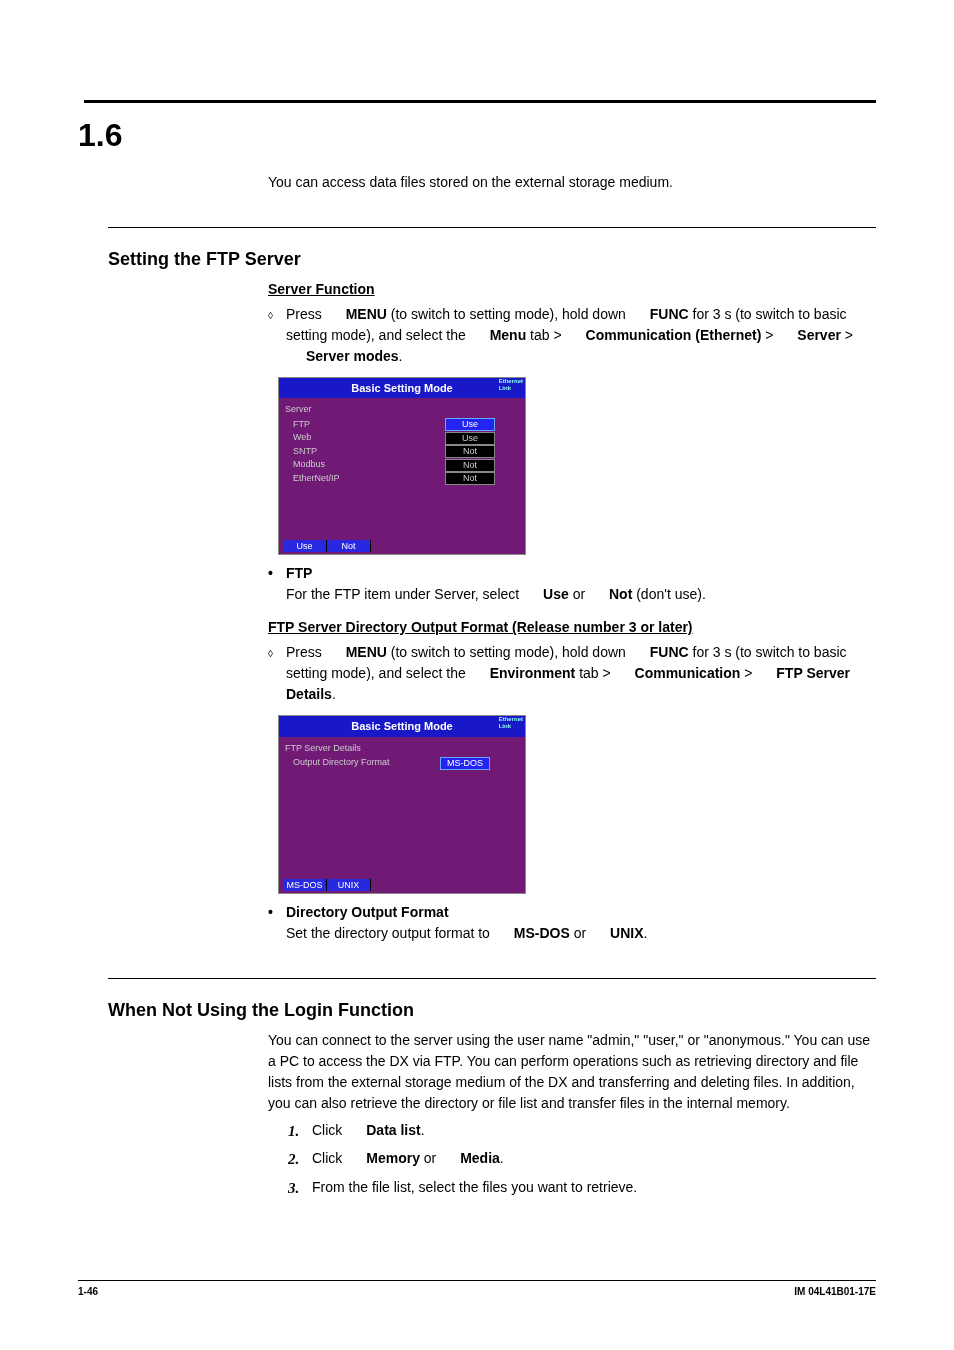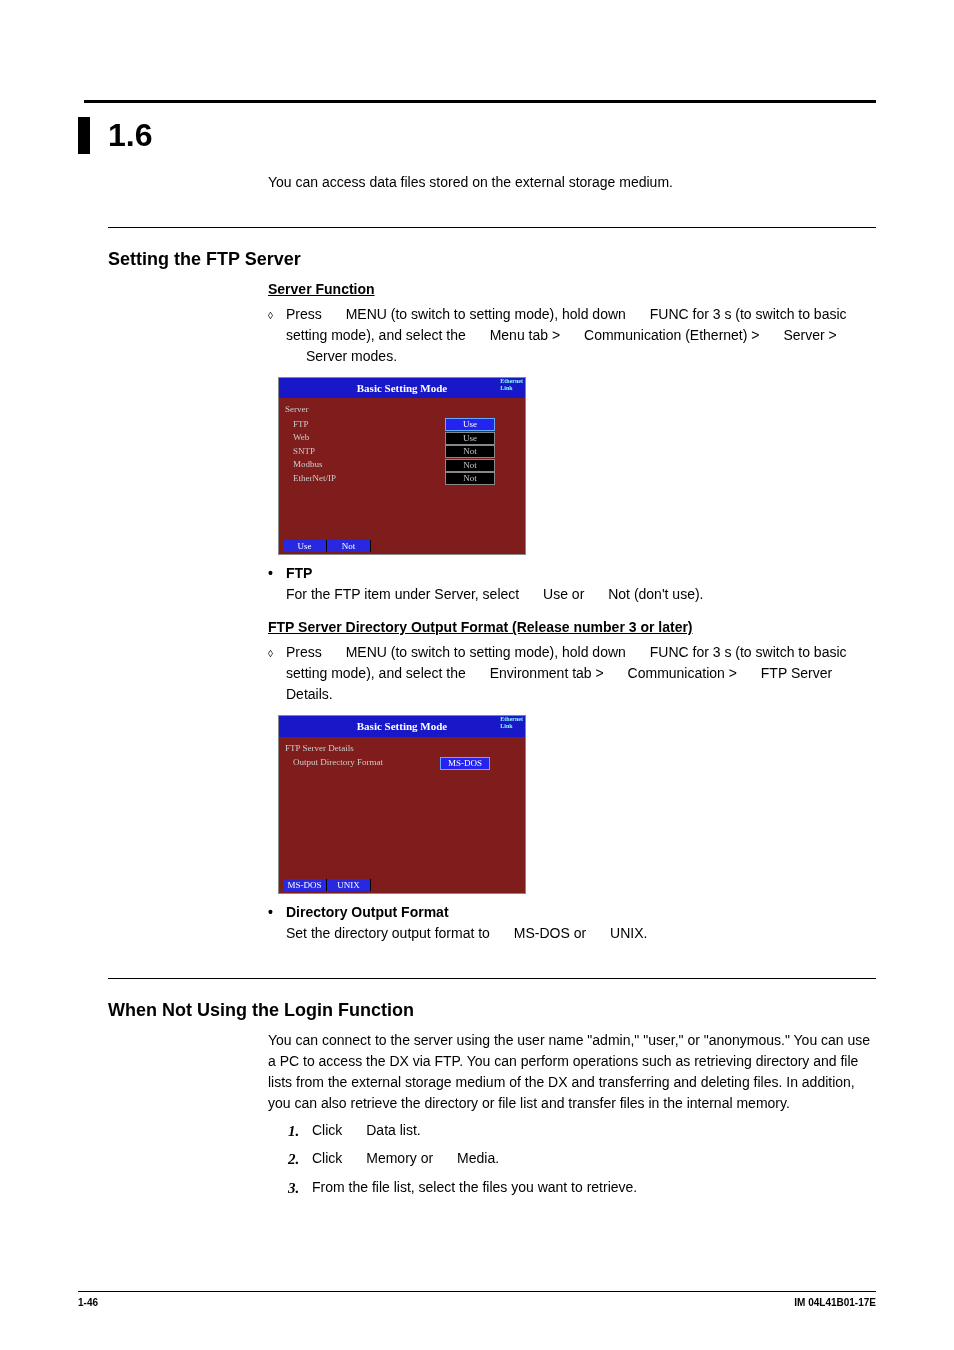--- a/index.html
+++ b/index.html
@@ -8,21 +8,21 @@
     background: #fff;
     color: #000;
     width: 954px;
     height: 1350px;
     padding: 100px 78px 40px 78px;
     position: relative;
     font-size: 14px;
     line-height: 1.5;
   }
   .rule-top { border-top: 3px solid #000; margin-left: 6px; margin-bottom: 14px; }
-  .title-row { display: flex; align-items: flex-start; }
+  .title-row { display: flex; align-items: flex-start; flex-direction: column; }
   .title-bar {
     width: 12px; min-width:12px; background:#000; margin-right: 18px;
     align-self: stretch;
   }
   .sec-num {
     font-family: Arial, Helvetica, sans-serif;
     font-weight: bold;
     font-size: 32px;
     margin-right: 30px;
     line-height:1.15;
@@ -59,24 +59,24 @@
   .ol-row { display:flex; margin-left:210px; margin-top:6px; }
   .ol-num { width:24px; font-style:italic; font-weight:bold; font-family: "Times New Roman", serif; font-size:15px;}
   .ol-text { flex:1; }
 
   
   .screen {
     width: 248px;
     margin-left: 200px;
     margin-top: 10px;
     margin-bottom: 8px;
-    font-family: Liberation Serif, serif;
+    font-family: Liberation Sans, sans-serif;
     font-size: 9px;
     color: #d0d0d0;
-    background: #7f1d1d;
+    background: #701a75;
     border:1px solid #888;
   }
   .scr-title {
     background: #1818c8;
     color:#fff;
     text-align:center;
     font-weight:bold;
     font-size:11px;
     padding: 2px 0;
     position:relative;
@@ -102,29 +102,29 @@
   }
   .scr-btn {
     width:44px; text-align:center;
     background:#2828e0; color:#fff;
     font-size:9px; line-height:12px;
     border-right:1px solid #000;
   }
   .footer {
     position:absolute;
     left:78px; right:78px;
-    bottom: 40px;
+    bottom: 51px;
     border-top: 1px solid #000;
     display:flex; justify-content:space-between;
     font-size: 10px;
     padding-top:3px;
   }
   .footer-left { font-weight:bold; }
   .footer-right { font-weight:bold; }
-  b { font-weight:normal;padding-left:20px; }
+  b { font-weight:bold;padding-left:20px; }
 </style>
 </head>
 <body>
 
 <div class="rule-top"></div>
 
 <div class="title-row">
   <div class="title-bar"></div>
   <div class="sec-num">1.6</div>
 </div>

